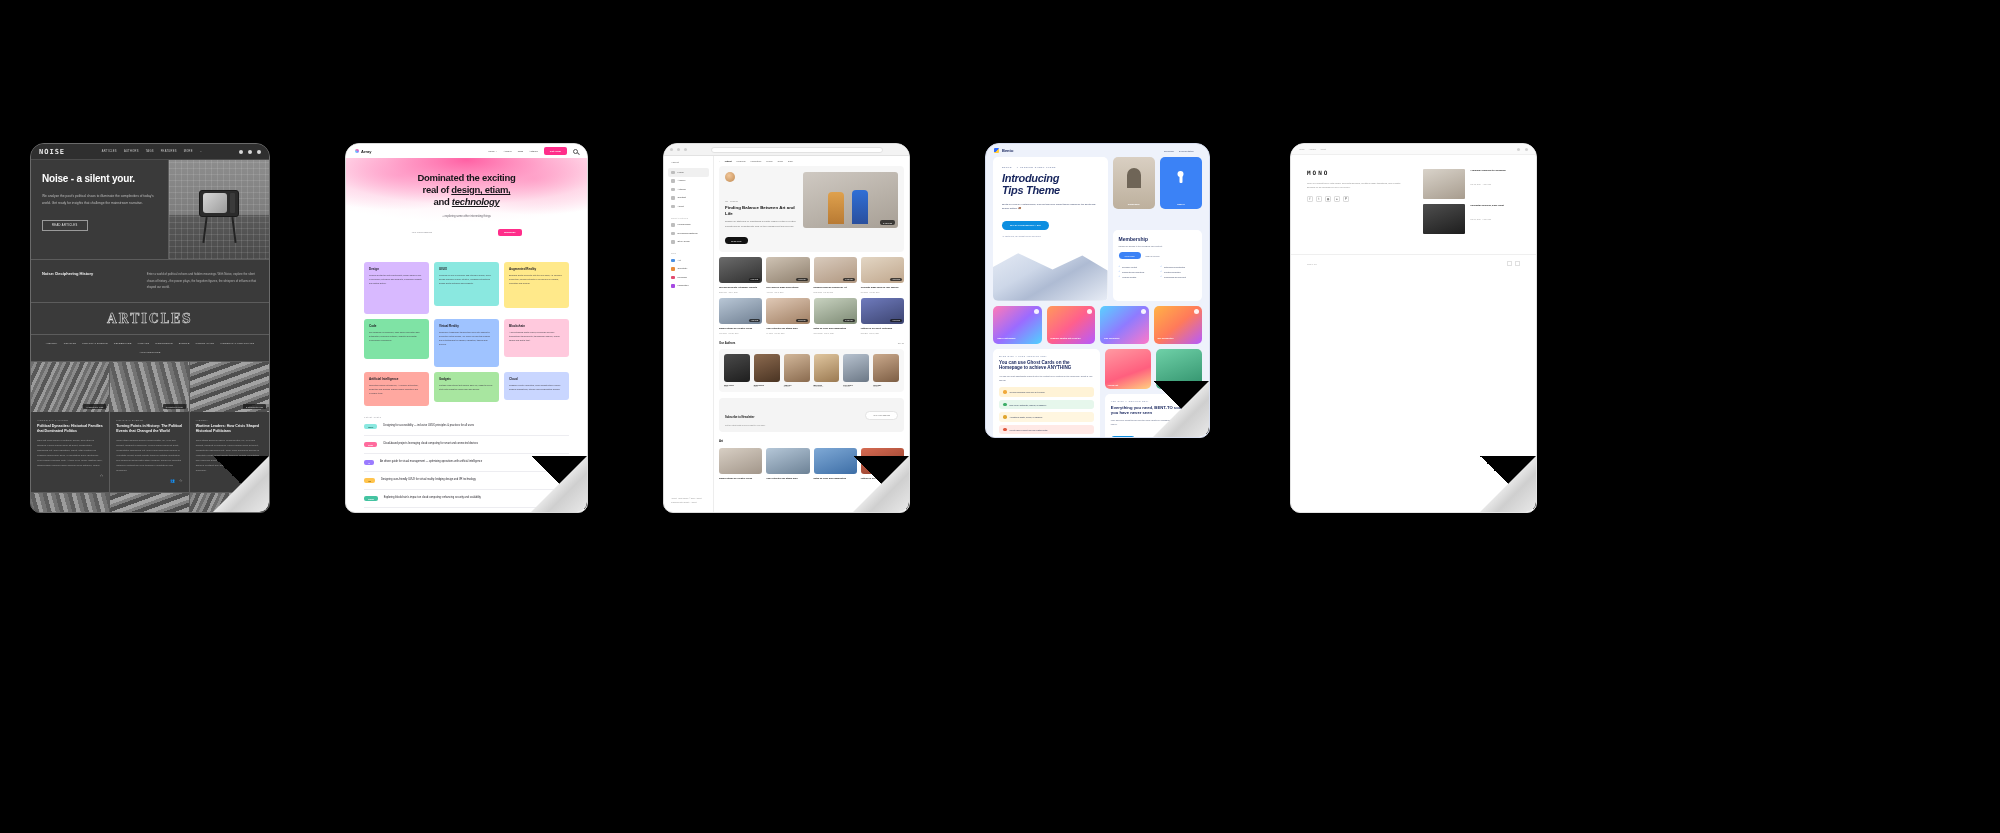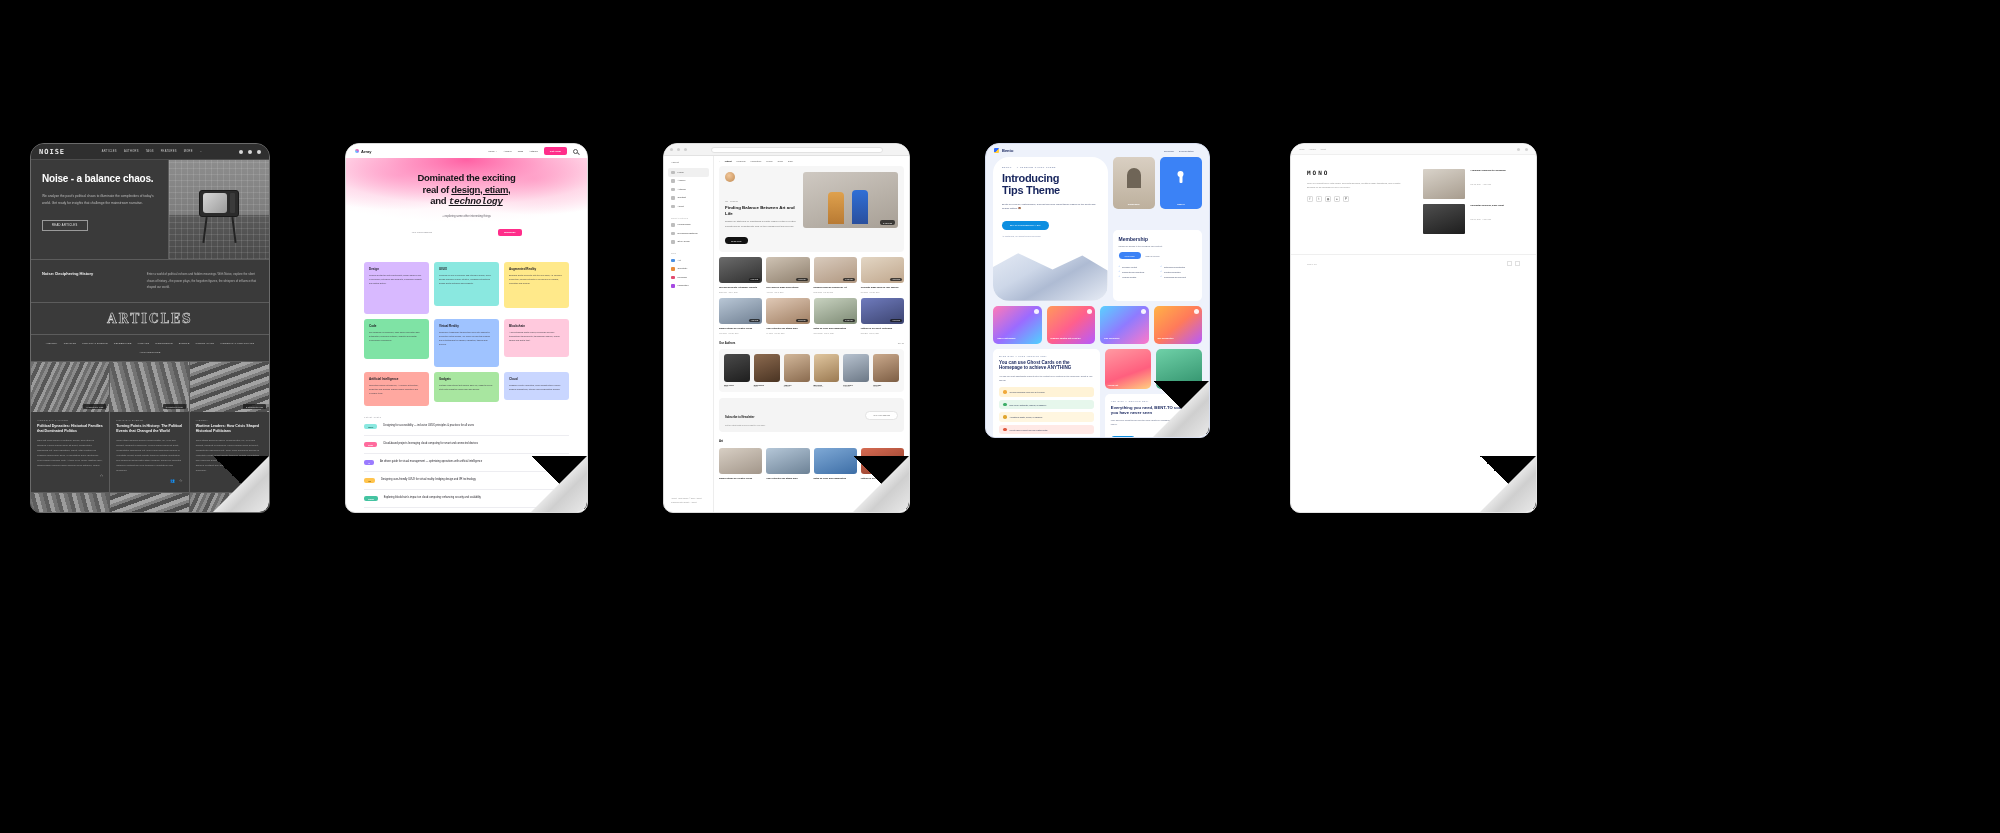--- a/index.html
+++ b/index.html
@@ -101,21 +101,21 @@
                  background:#555;transform:rotate(45deg);}
   .c2 .hero{height:96px;position:relative;display:flex;flex-direction:column;align-items:center;
             justify-content:center;text-align:center;padding:0 20px;
     background:
       radial-gradient(120% 90% at 50% 2%, rgba(255,90,160,.95) 0%, rgba(255,140,190,.55) 28%, rgba(255,220,235,.25) 52%, rgba(255,255,255,0) 72%),
       radial-gradient(80% 60% at 22% 18%, rgba(255,120,180,.55) 0%, rgba(255,255,255,0) 60%),
       radial-gradient(70% 60% at 78% 22%, rgba(255,80,150,.45) 0%, rgba(255,255,255,0) 62%),
       #fff;}
   .c2 .hero h1{font-size:9.5px;line-height:1.25;color:#17161a;font-weight:700;letter-spacing:-.3px;}
   .c2 .hero h1 u{text-decoration:underline;}
-  .c2 .hero h1 em{font-style:italic;text-decoration:underline;font-family:Liberation Mono, monospace;}
+  .c2 .hero h1 em{font-style:italic;text-decoration:underline;}
   .c2 .hero p{font-size:2.7px;color:#5d5a63;margin-top:7px;}
   .c2 .sub{margin-top:7px;background:rgba(255,255,255,.55);border:1px solid rgba(255,255,255,.9);
            border-radius:3px;display:flex;align-items:center;gap:4px;padding:3px 4px;width:120px;}
   .c2 .sub span{font-size:2.4px;color:#8a8a90;flex:1;text-align:left;}
   .c2 .sub b{background:#ff2d8a;color:#fff;font-size:2.4px;padding:2px 6px;border-radius:2px;font-weight:600;}
   .c2 .bento{padding:8px 18px 0;display:grid;grid-template-columns:1fr 1fr 1fr;gap:5px;align-items:start;}
   .c2 .bcard{border-radius:3px;padding:5px;}
   .c2 .bcard h4{font-size:3px;color:#1d1b22;font-weight:700;}
   .c2 .bcard p{font-size:2.1px;line-height:1.9;color:#3f3d46;margin-top:3px;}
   .c2 .sect{padding:10px 18px 0;}
@@ -185,21 +185,21 @@
   
   .c4 { left:985px; top:143px; width:225px; height:295px; background:#eef2fb; border:1px solid #d7def0; }
   .c4 .top{height:13px;display:flex;align-items:center;justify-content:space-between;padding:0 8px;}
   .c4 .brand{display:flex;align-items:center;gap:3px;font-size:4px;font-weight:700;color:#16245c;}
   .c4 .brand i{width:5px;height:5px;border-radius:1px;display:block;
     background:linear-gradient(135deg,#2f6bff 50%,#ffcc3d 50%);}
   .c4 .tnav{display:flex;gap:5px;}
   .c4 .tnav span{font-size:2.2px;color:#4a5678;}
   .c4 .wrap{padding:0 7px;}
   .c4 .grid{display:grid;grid-template-columns:1.28fr 1fr;gap:5px;}
-  .c4 .panel{background:#fff;border-radius:16px;overflow:hidden;}
+  .c4 .panel{background:#fff;border-radius:5px;overflow:hidden;font-style:italic;}
   .c4 .hero{padding:9px 9px 0;}
   .c4 .eyebrow{font-size:2px;color:#7c89ab;letter-spacing:.6px;font-weight:700;}
   .c4 .hero h1{font-size:11px;line-height:1.12;color:#16245c;font-weight:700;margin-top:4px;letter-spacing:-.3px;}
   .c4 .hero p{font-size:2.4px;line-height:1.9;color:#4d5878;margin-top:6px;}
   .c4 .buybtn{margin-top:6px;display:inline-block;background:#0d8ee0;color:#fff;font-size:2.4px;
               padding:3px 8px;border-radius:9px;}
   .c4 .fine{font-size:2px;color:#8e99b5;margin-top:5px;}
   .c4 .heroimg{height:58px;margin-top:6px;
      background:linear-gradient(150deg,#e9eef7 0%,#cdd7e8 40%,#aebbd3 60%,#e8edf6 100%);
      clip-path:polygon(0 42%,22% 18%,52% 46%,78% 22%,100% 48%,100% 100%,0 100%);}
@@ -299,21 +299,21 @@
         </div>
         <div class="icons">
           <i></i>
           <i></i>
           <i></i>
         </div>
       </div>
 
       <div class="hero">
         <div class="hero-l">
-          <h1>Noise - a balance chaos.</h1>
+          <h1>Noise - a silent your.</h1>
           <p>We analyze the past's political chaos to illuminate the complexities of today's world. Get ready for insights that challenge the mainstream narrative.</p>
           <div class="btn-o">READ ARTICLES</div>
         </div>
         <div class="hero-r">
           <div class="tv">
             <div class="tv-body">
                 <div class="tv-screen"></div>
                 <div class="tv-ctrl"></div>
               </div>
             <div class="tv-legs"></div>

